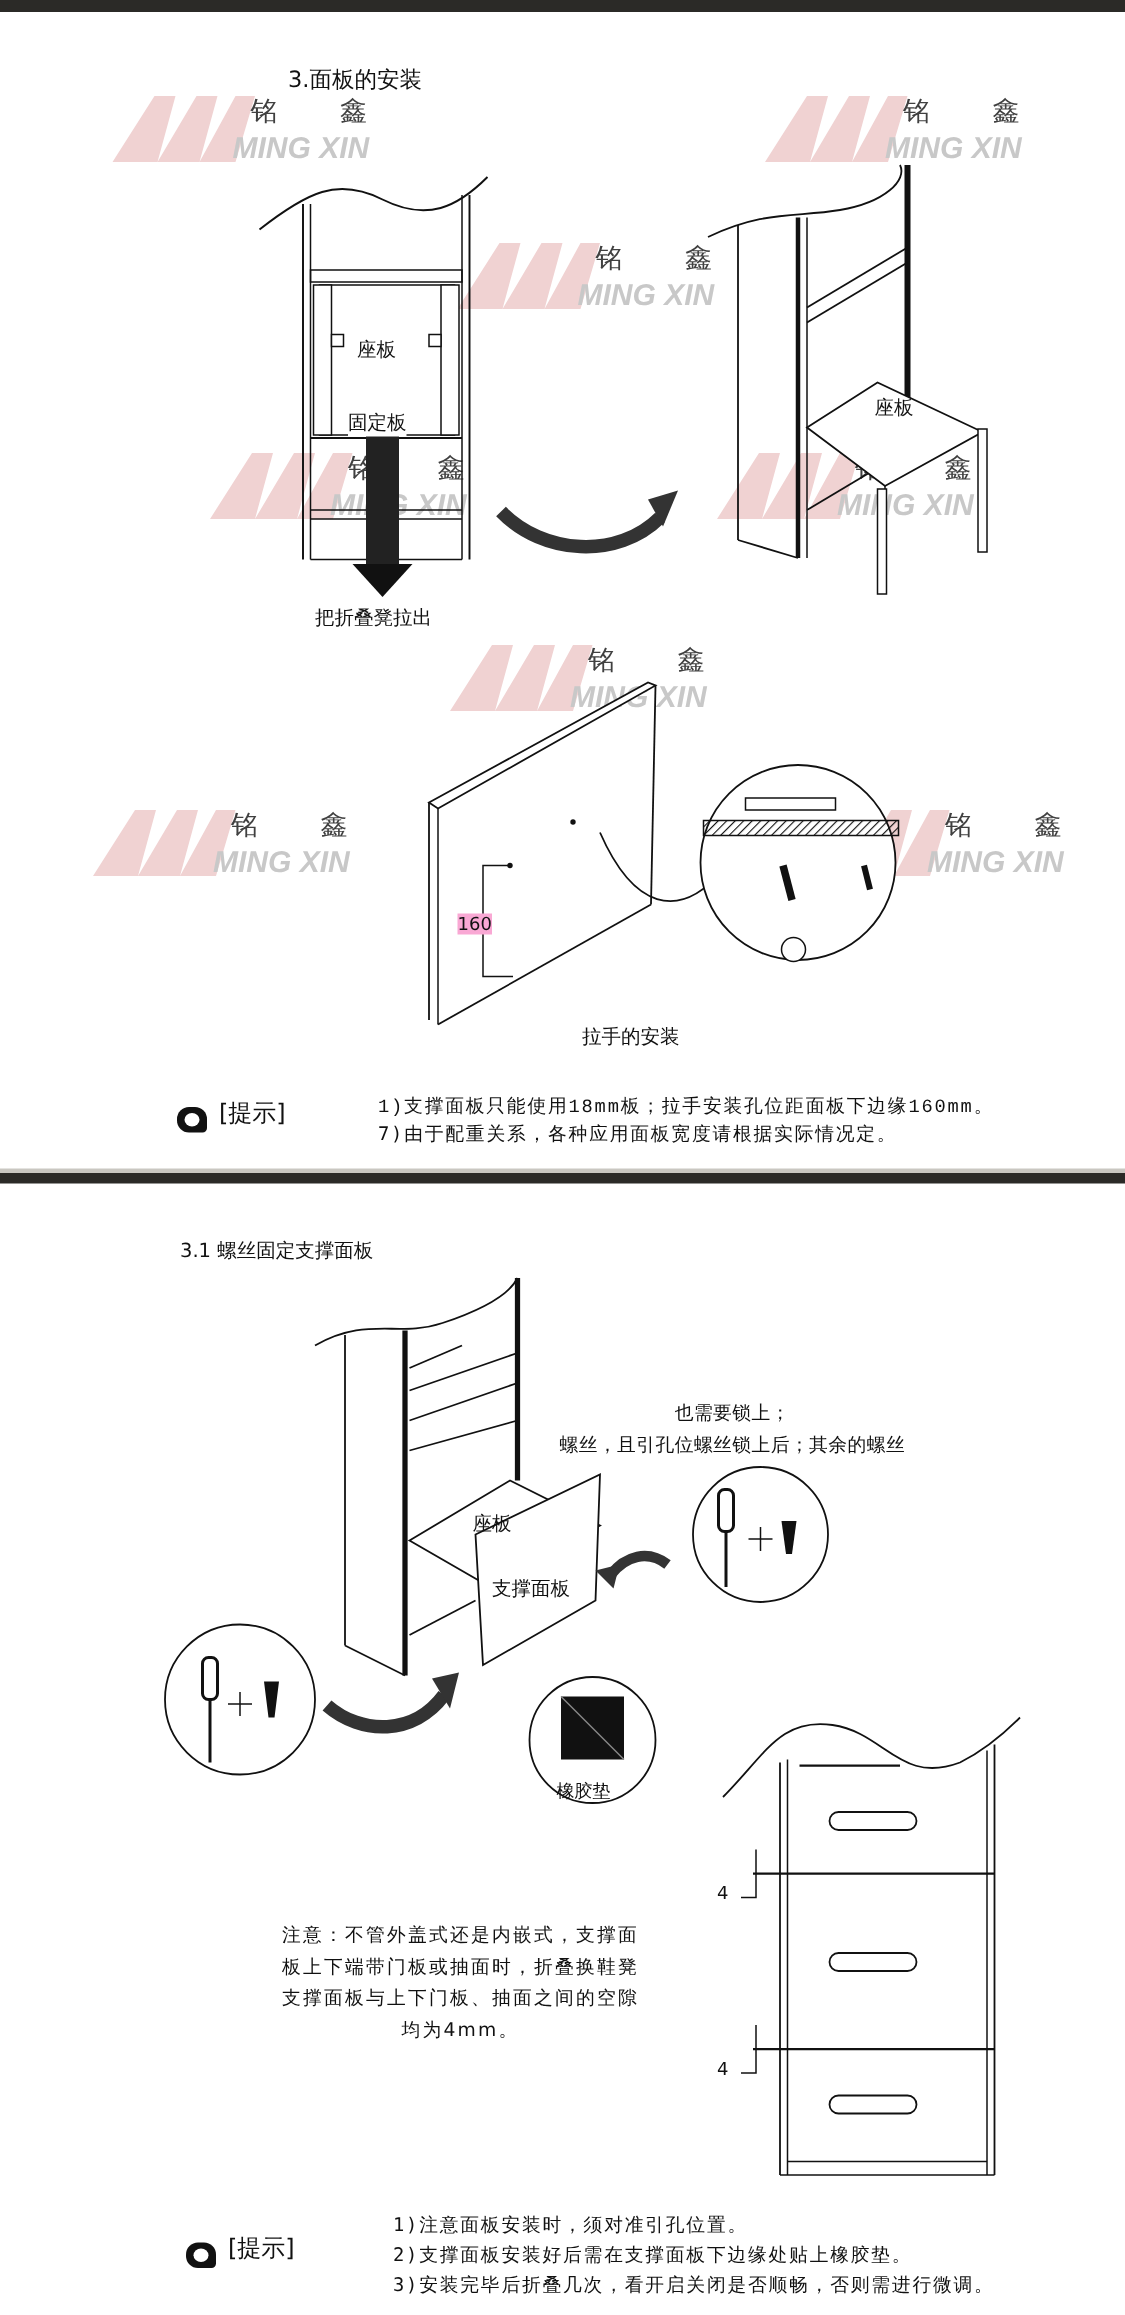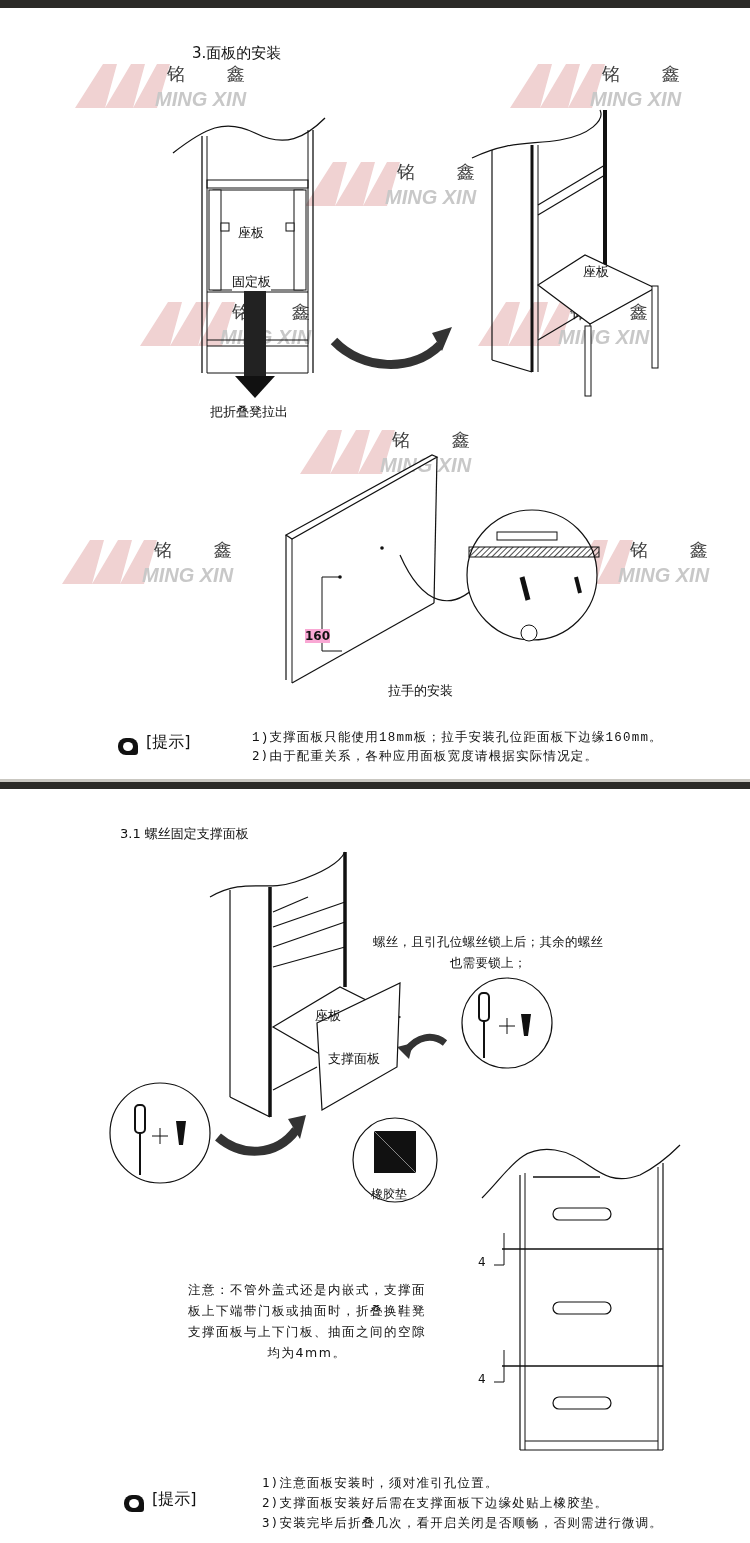--- a/index.html
+++ b/index.html
@@ -146,27 +146,27 @@
   <rect x="215" y="77" width="60" height="8" fill="none" stroke="#111"></rect>
   <line x1="240" y1="122" x2="246" y2="145" stroke="#111" stroke-width="5"></line>
   <line x1="294" y1="122" x2="298" y2="138" stroke="#111" stroke-width="4"></line>
   <circle cx="247" cy="178" r="8" fill="#fff" stroke="#111"></circle>
   <defs>
     <pattern id="hatch" width="4" height="4" patternUnits="userSpaceOnUse" patternTransform="rotate(45)">
       <line x1="0" y1="0" x2="0" y2="4" stroke="#111" stroke-width="1.5"></line>
     </pattern>
   </defs>
 </svg>
-<div class="abs small-label" style="left:305px;top:629px;background:#f9a8d4;font-weight:bold;">160</div>
+<div class="abs small-label" style="left:305px;top:609px;background:#f9a8d4;">160</div>
 <div class="abs label" style="left:388px;top:682px;">拉手的安装</div>
 
 <div class="tip-icon" style="left:118px;top:738px;"></div>
 <div class="abs tip-title" style="left:146px;top:732px;">[提示]</div>
 <div class="abs tip-line" style="left:252px;top:729px;font-family:Liberation Mono, monospace;">1)支撑面板只能使用18mm板；拉手安装孔位距面板下边缘160mm。</div>
-<div class="abs tip-line" style="left:252px;top:748px;">2)由于配重关系，各种应用面板宽度请根据实际情况定。</div>
+<div class="abs tip-line" style="left:252px;top:748px;">7)由于配重关系，各种应用面板宽度请根据实际情况定。</div>
 
 <div class="bar-shadow" style="top:779px;height:3px;"></div>
 <div class="bar" style="top:782px;height:7px;"></div>
 
 <div class="abs" style="left:120px;top:825px;font-size:13px;white-space:nowrap;">3.1 螺丝固定支撑面板</div>
 
 <svg style="left:205px;top:852px;" width="250" height="260">
   <path d="M5 45 C 40 25, 60 40, 90 30 C 120 20, 135 10, 140 0" fill="none" stroke="#111" stroke-width="1.2"></path>
   <line x1="25" y1="38" x2="25" y2="245" stroke="#111" stroke-width="1.2"></line>
   <line x1="25" y1="245" x2="65" y2="265" stroke="#111" stroke-width="1.2"></line>
@@ -184,22 +184,22 @@
 <div class="abs label" style="left:328px;top:1050px;">支撑面板</div>
 
 <svg style="left:352px;top:1115px;" width="90" height="95">
   <circle cx="43" cy="45" r="42" fill="#fff" stroke="#111" stroke-width="1.2"></circle>
   <rect x="22" y="16" width="42" height="42" fill="#111"></rect>
   <line x1="22" y1="16" x2="64" y2="58" stroke="#888" stroke-width="1"></line>
 </svg>
 <div class="abs small-label" style="left:371px;top:1186px;">橡胶垫</div>
 
 <div class="abs note" style="left:373px;top:931px;letter-spacing:0.3px;font-size:12.5px;">
+  <div>也需要锁上；</div>
   <div>螺丝，且引孔位螺丝锁上后；其余的螺丝</div>
-  <div>也需要锁上；</div>
 </div>
 
 <svg style="left:455px;top:978px;" width="105" height="90">
   <circle cx="52" cy="45" r="45" fill="#fff" stroke="#111" stroke-width="1.2"></circle>
   <rect x="24" y="15" width="10" height="28" rx="4" fill="#fff" stroke="#111" stroke-width="2"></rect>
   <line x1="29" y1="43" x2="29" y2="80" stroke="#111" stroke-width="2"></line>
   <line x1="44" y1="48" x2="60" y2="48" stroke="#111"></line>
   <line x1="52" y1="40" x2="52" y2="56" stroke="#111"></line>
   <polygon points="66,36 76,36 73,58 69,58" fill="#111"></polygon>
 </svg>

